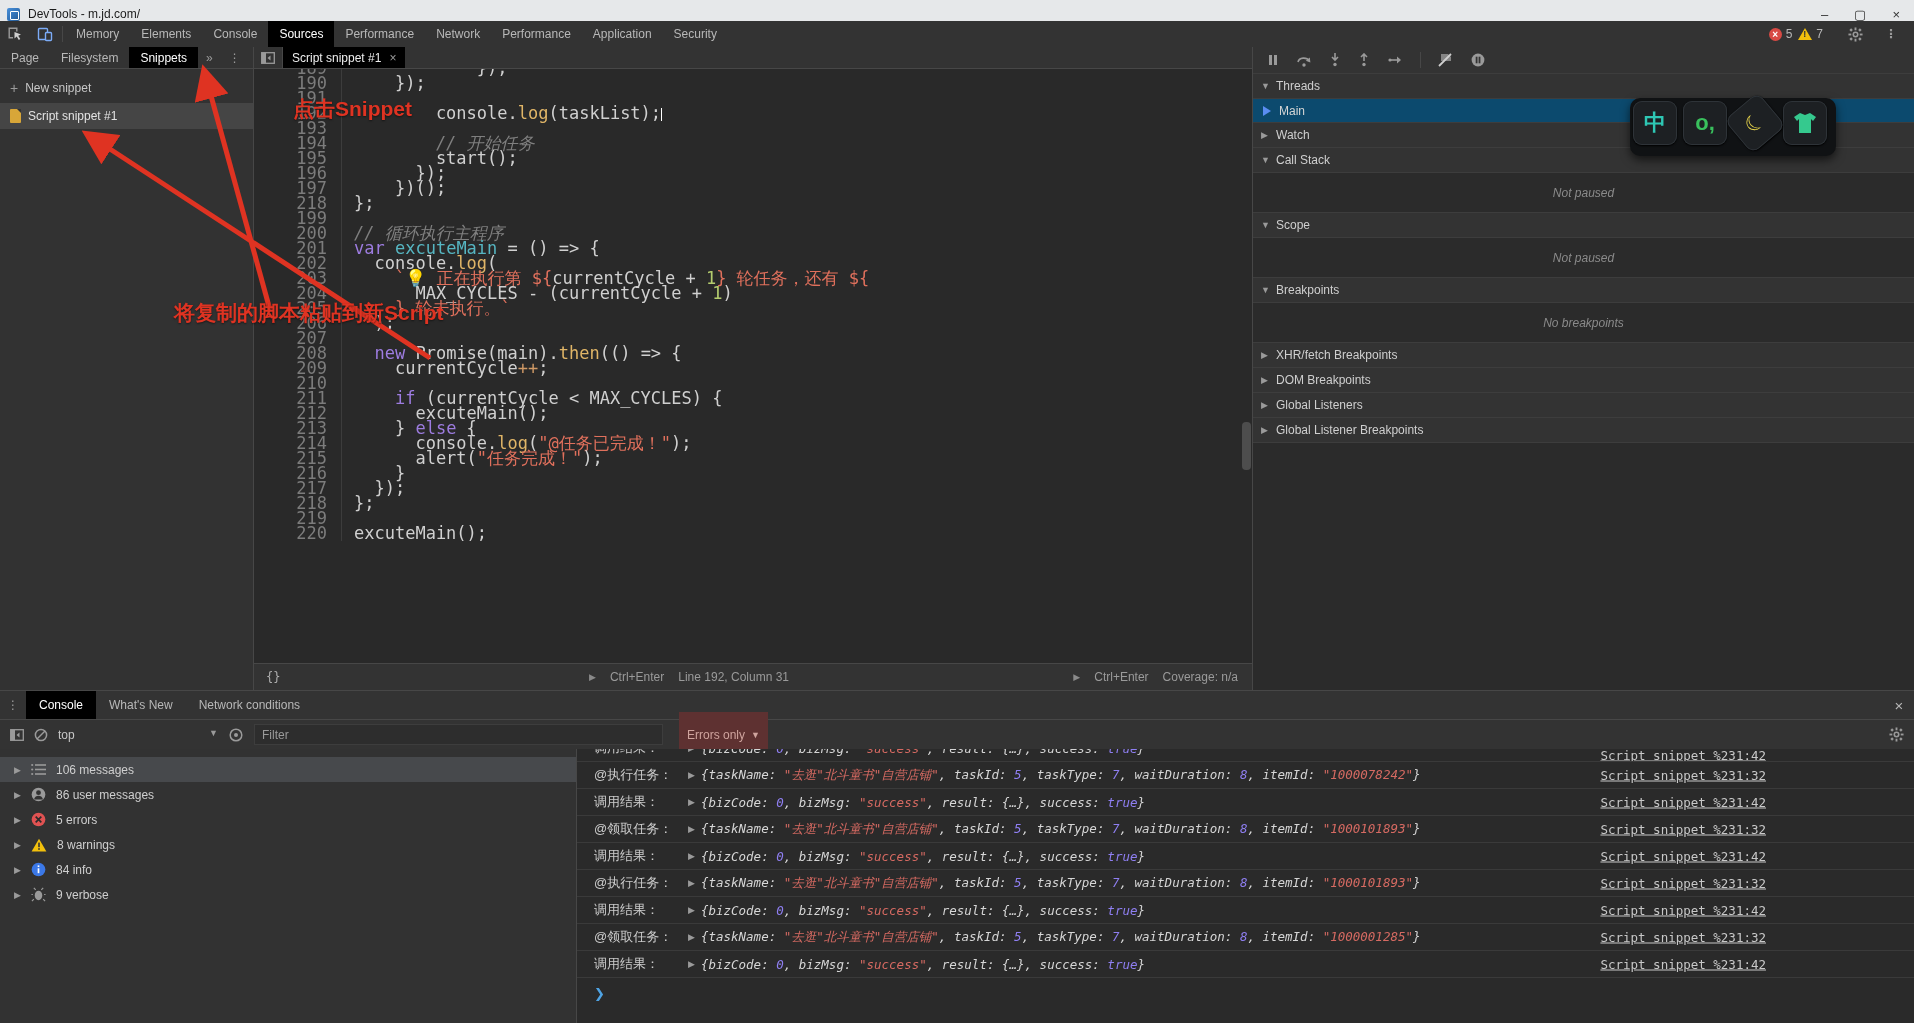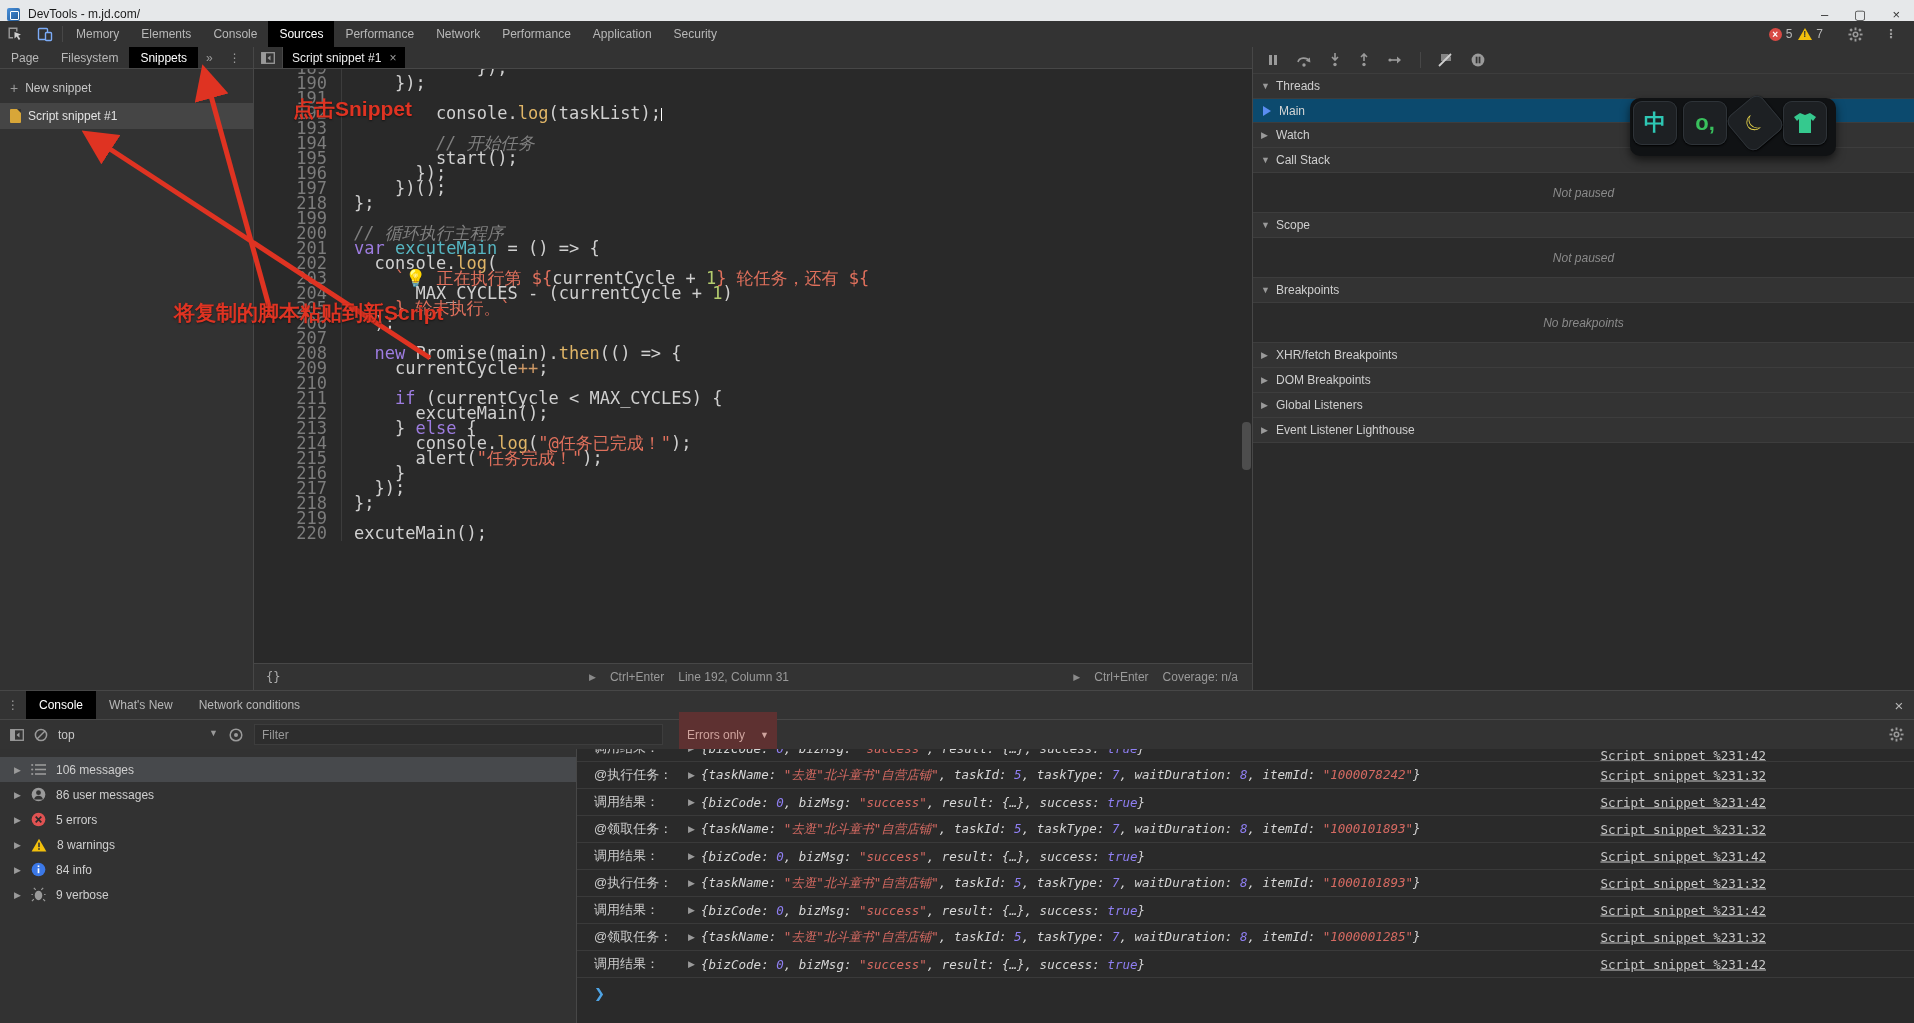--- a/index.html
+++ b/index.html
@@ -83,21 +83,21 @@
   #drawertabs{height:28px;background:#333;border-bottom:1px solid #474747;display:flex;align-items:stretch;}
   .vdots{width:26px;display:flex;align-items:center;justify-content:center;color:#9a9a9a;letter-spacing:0;}
   .dtab{padding:0 13px;display:flex;align-items:center;color:#b8b8b8;}
   .dtab.active{background:#000;color:#fff;}
   #drawertabs .closex{margin-left:auto;width:30px;display:flex;align-items:center;justify-content:center;color:#b8b8b8;font-size:15px;}
   #drawertoolbar{height:29px;background:#333;border-bottom:1px solid #474747;display:flex;align-items:center;gap:10px;padding-left:10px;}
   #ctxsel{display:flex;align-items:flex-start;width:160px;color:#c7c7c7;gap:0;}
   #ctxsel .dd{margin-left:auto;font-size:9px;color:#9a9a9a;}
   #filterbox{width:400px;height:19px;background:#2d2d2d;border:1px solid #3d3d3d;color:#9a9a9a;
              display:flex;align-items:center;padding-left:7px;}
-  #errorsonly{background:#5e3131;color:#cfa49e;height:29px;display:flex;align-items:center;gap:15px;padding:8px 8px;margin-left:6px;}
+  #errorsonly{background:#5e3131;color:#cfa49e;height:29px;display:flex;align-items:center;gap:6px;padding:8px 8px;margin-left:6px;}
   #errorsonly .dd{font-size:9px;}
   #drawergear2{margin-left:auto;padding-right:10px;}
   #drawerbody{position:absolute;left:0;top:58px;width:1914px;height:275px;display:flex;}
   #csidebar{width:577px;background:#323232;border-right:1px solid #474747;box-sizing:border-box;padding-top:8px;}
   .srow{height:25px;display:flex;align-items:center;gap:10px;padding-left:14px;color:#cfcfcf;}
   .srow.selected{background:#47494c;}
   .srow .tri{color:#9a9a9a;font-size:9px;width:7px;}
   #cmessages{flex:1;overflow:hidden;position:relative;}
   .msgrow{height:27px;box-sizing:border-box;border-bottom:1px solid #3a3a3a;display:flex;align-items:center;
           padding-left:17px;position:relative;background:#2a2a2a;}
@@ -455,21 +455,21 @@
       <div class="sechead">
         <span class="tri">▶</span>
         <span>DOM Breakpoints</span>
       </div>
       <div class="sechead">
         <span class="tri">▶</span>
         <span>Global Listeners</span>
       </div>
       <div class="sechead">
         <span class="tri">▶</span>
-        <span>Event Listener Lighthouse</span>
+        <span>Global Listener Breakpoints</span>
       </div>
     </div>
 </div>
 
 <div id="tiles" class="abs">
     <div class="tile" style="color: rgb(46, 199, 180);">中</div>
     <div class="tile" style="color: rgb(57, 192, 93);">o,</div>
     <div class="tile" style="color: rgb(230, 211, 74); transform: rotate(-40deg);">☾</div>
     <div class="tile">
       <svg width="26" height="24" viewBox="0 0 26 24">

